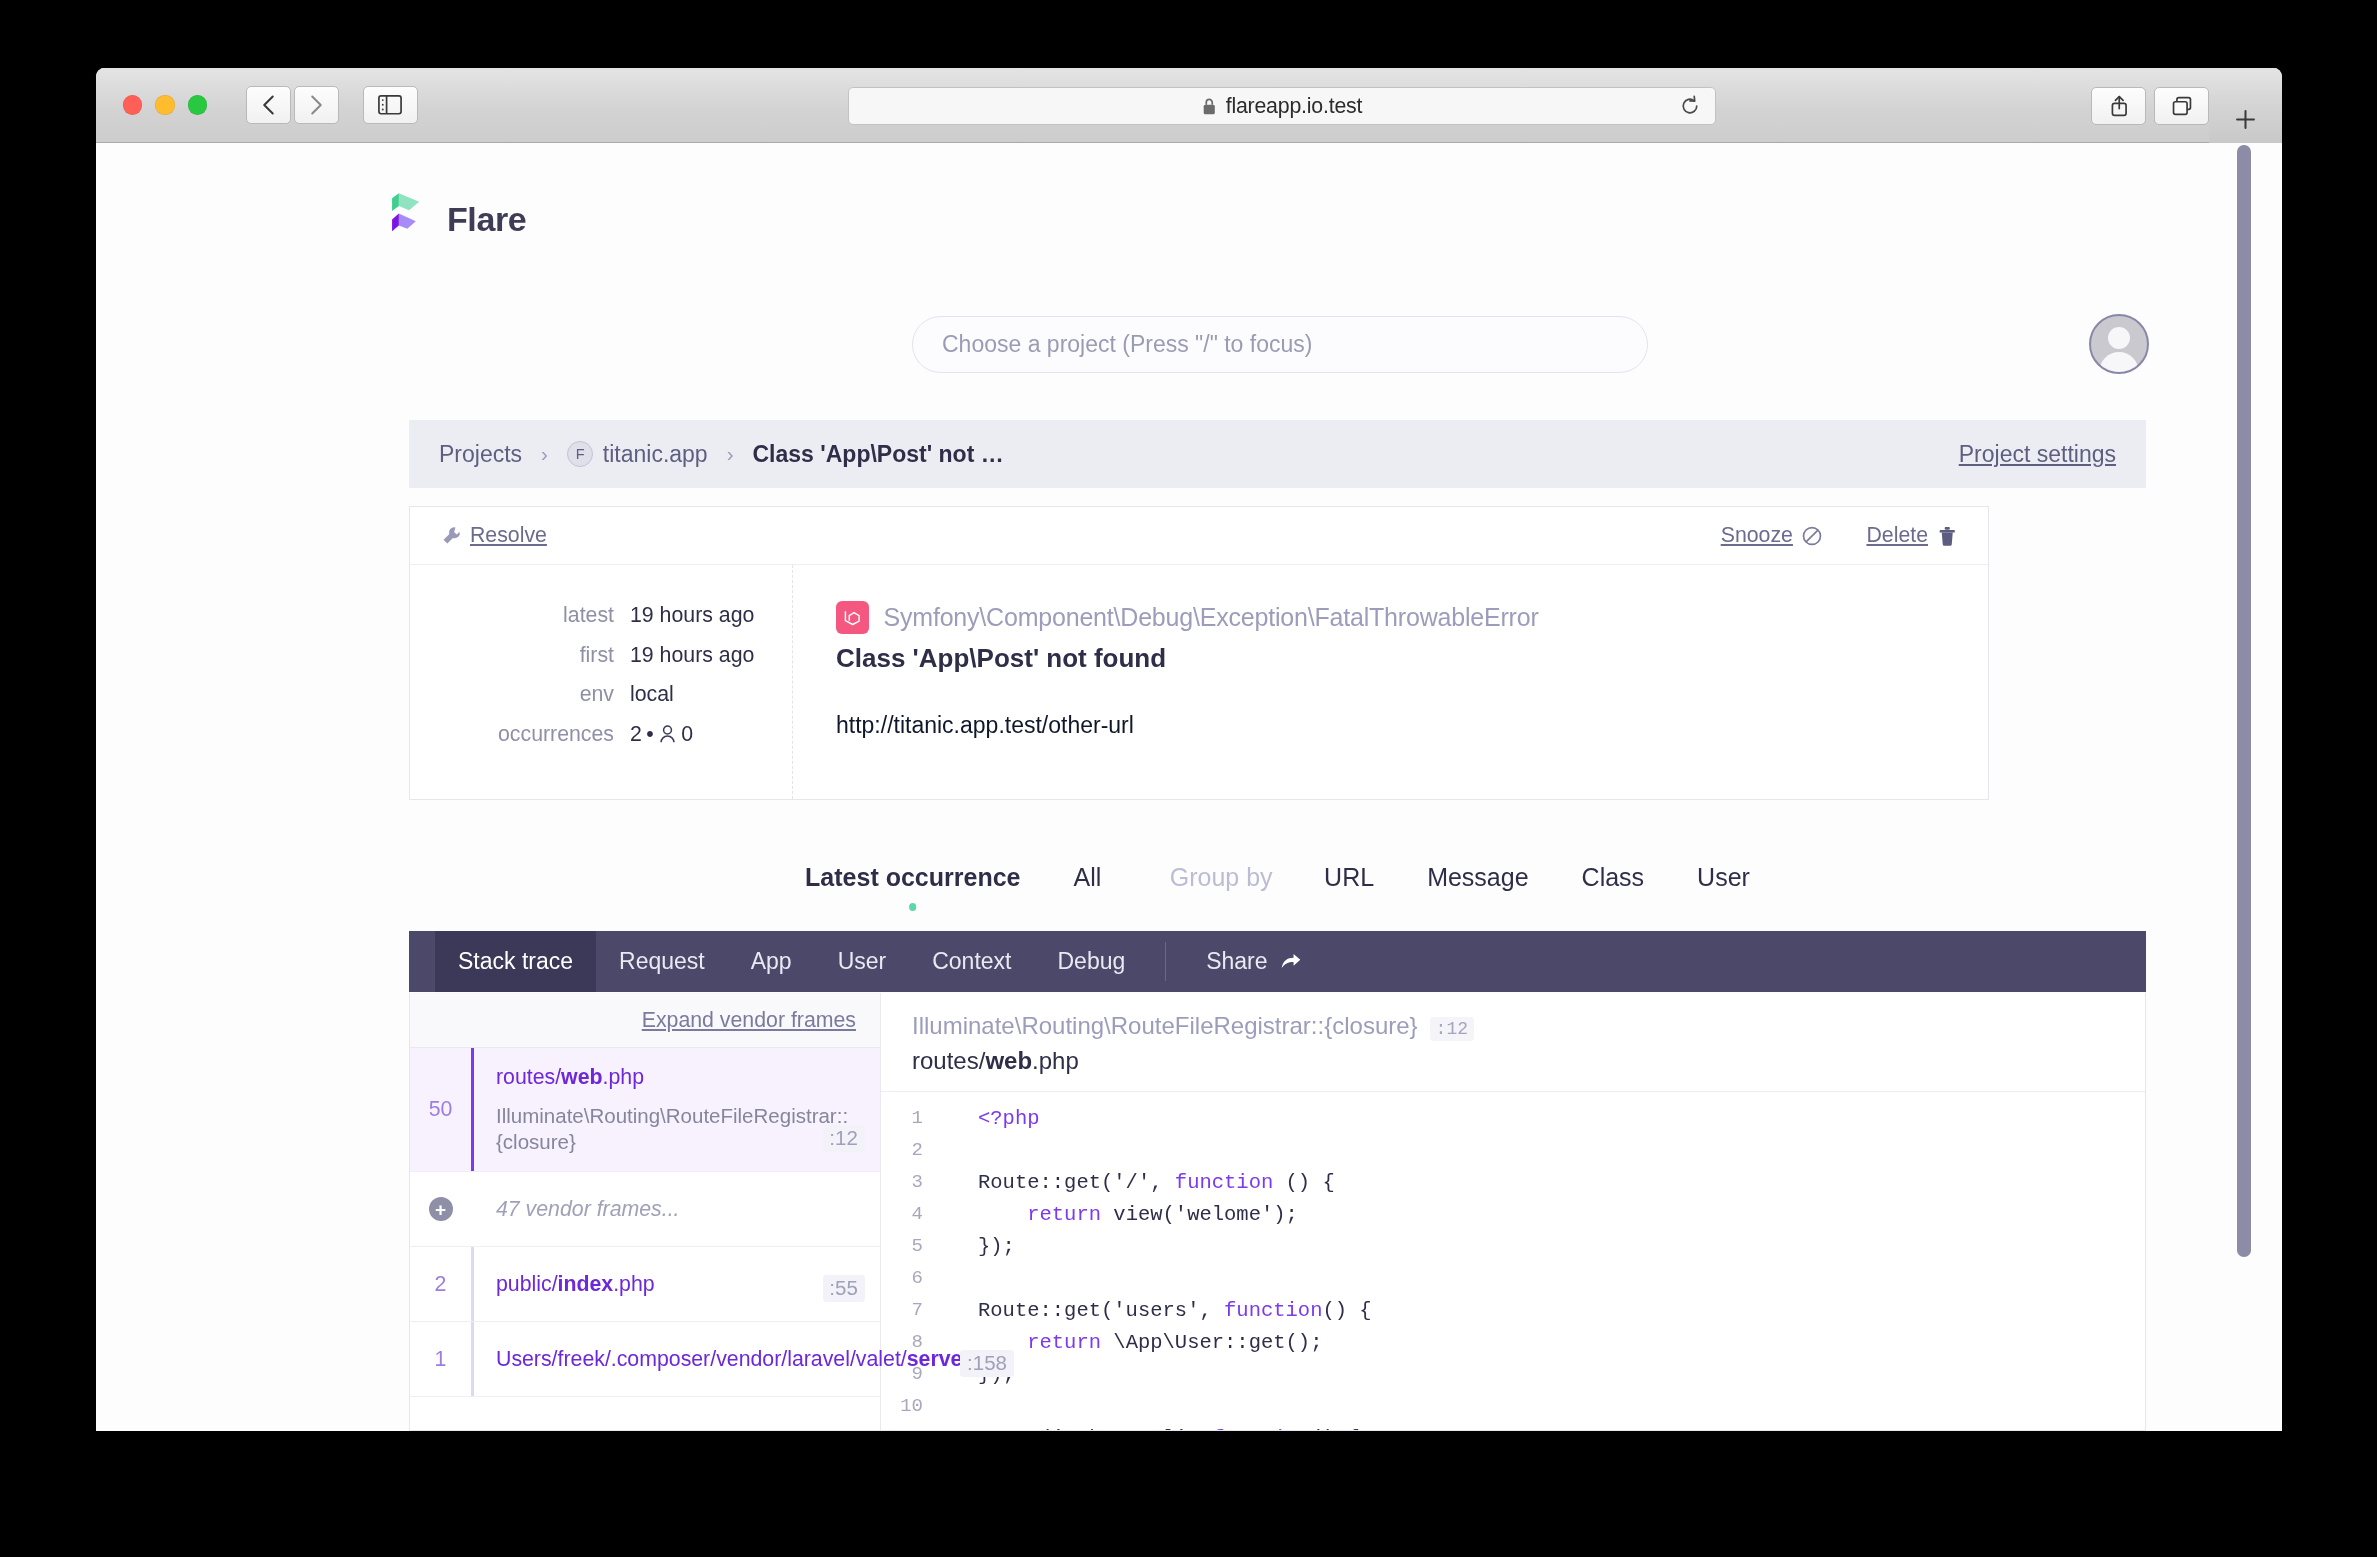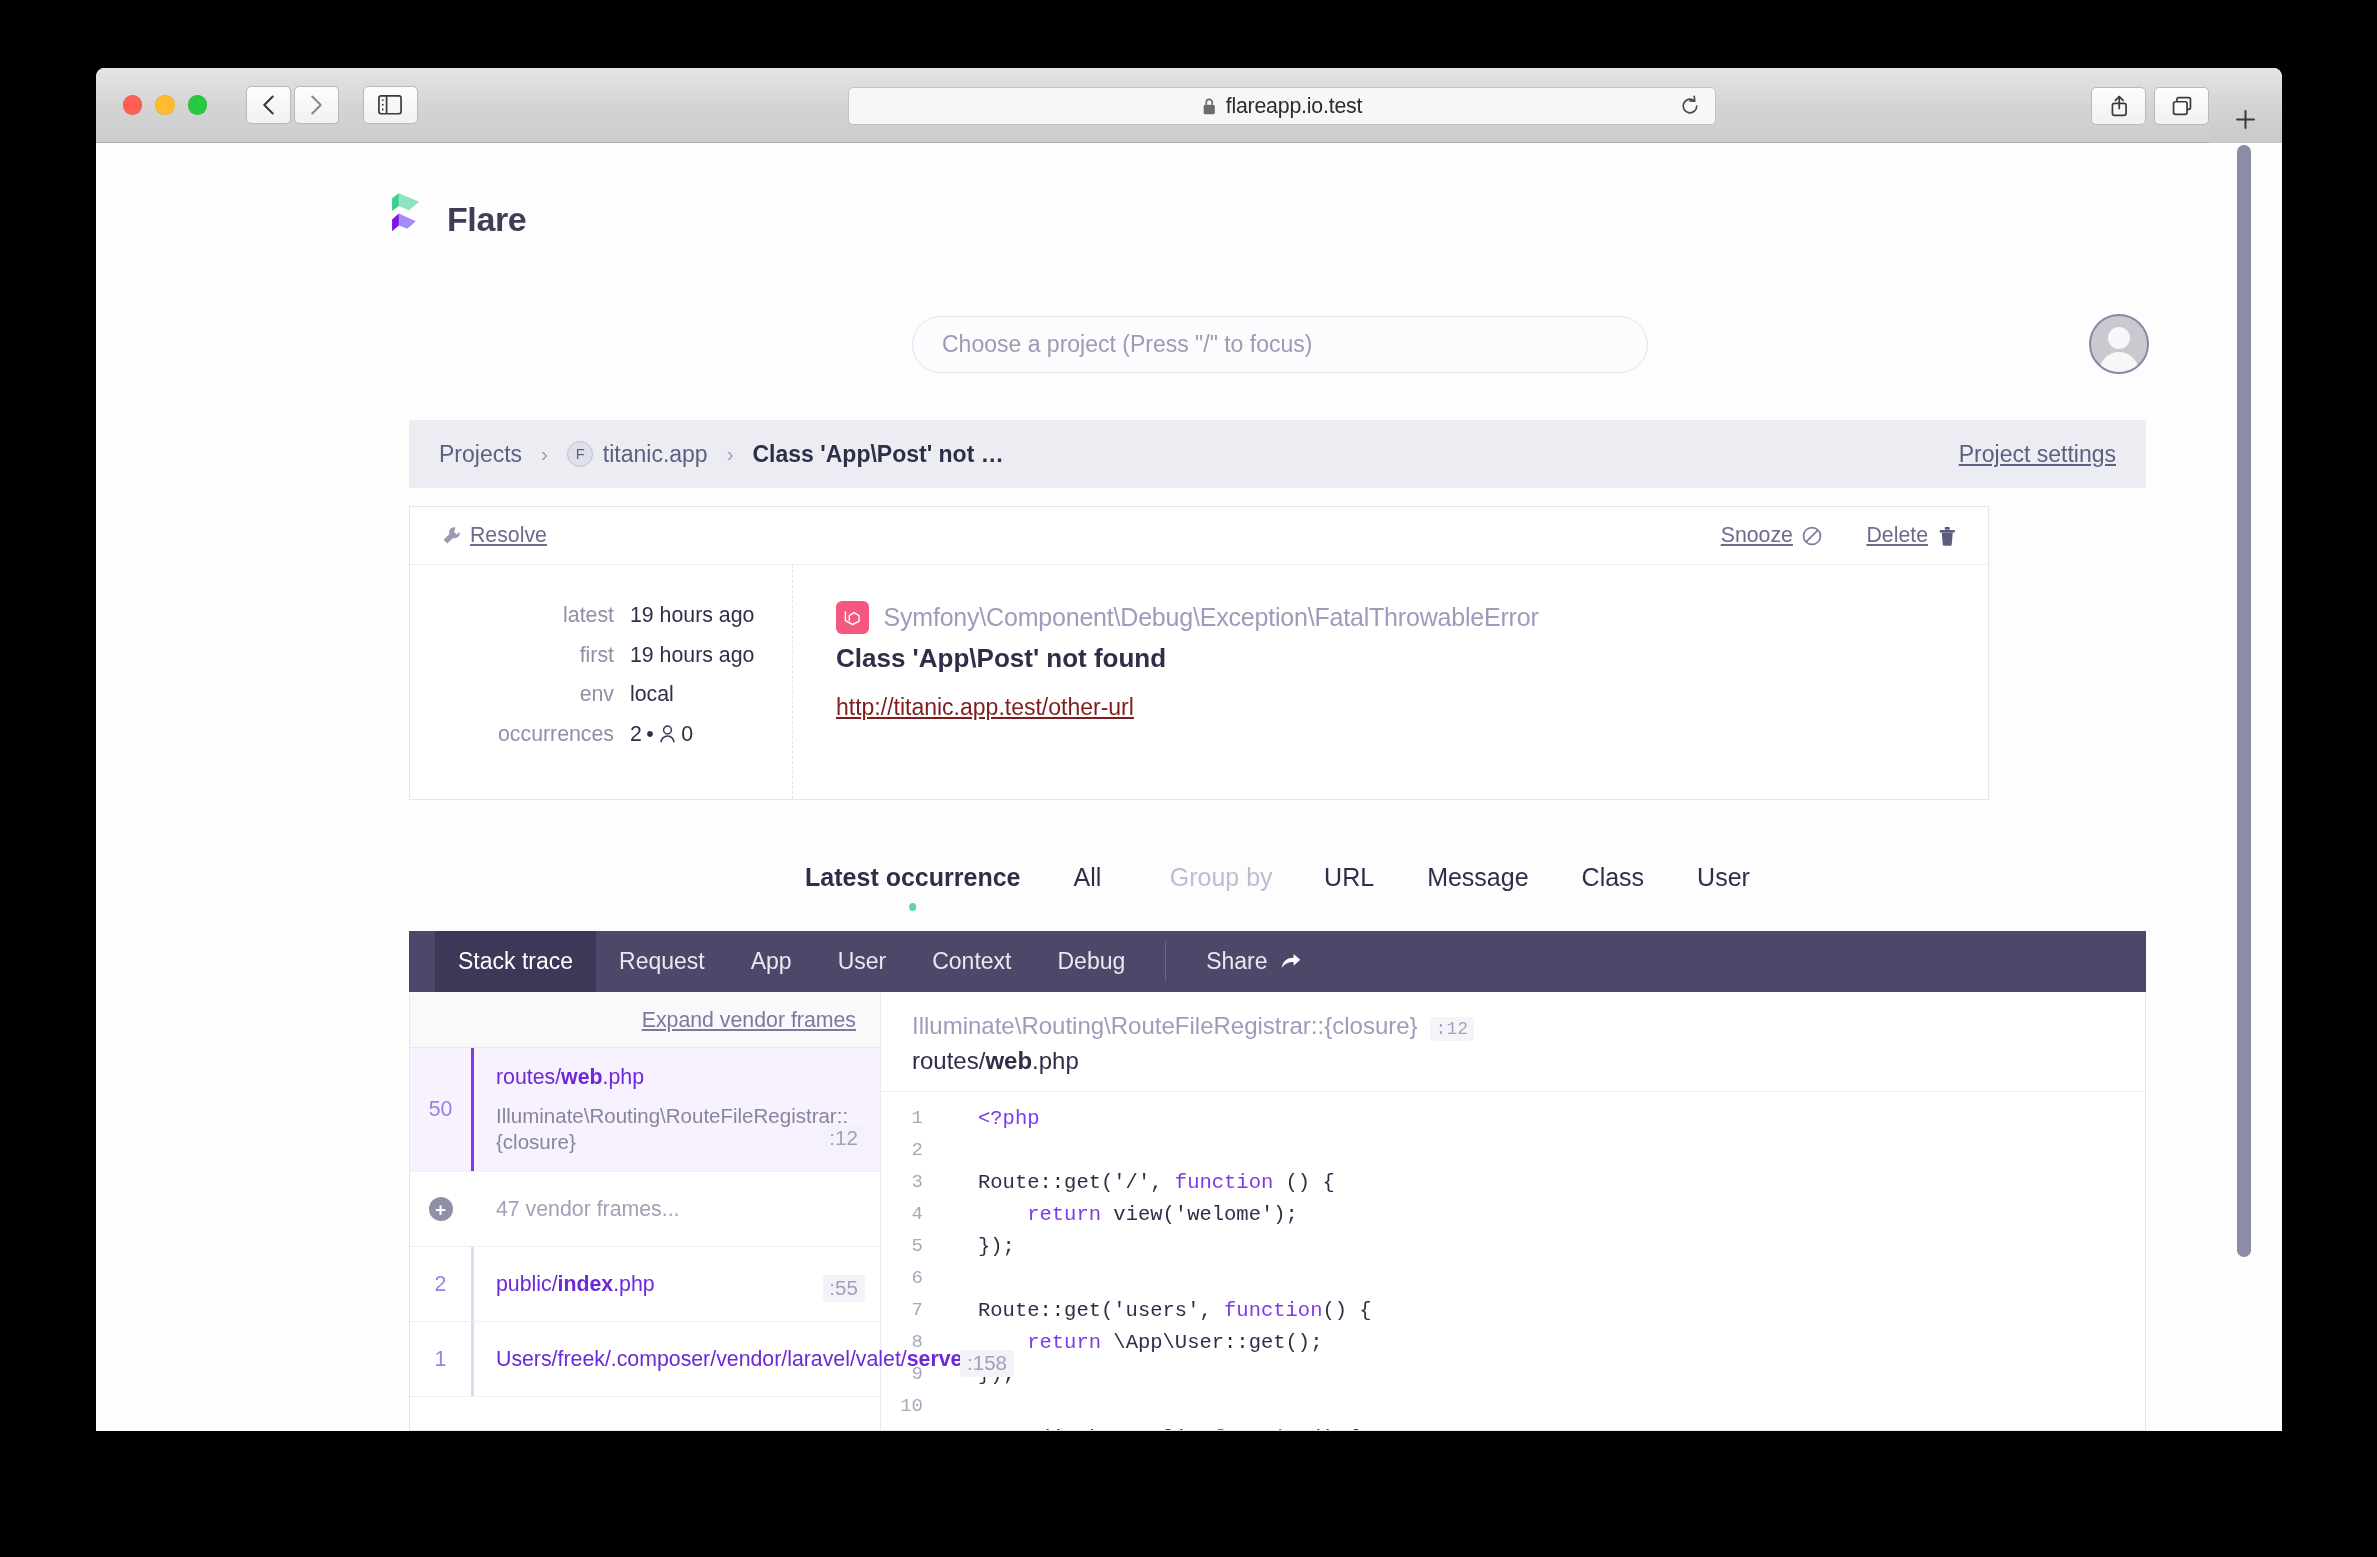--- a/index.html
+++ b/index.html
@@ -307,24 +307,23 @@
     letter-spacing: -0.2px;
   }
   .exc-message {
     font-size: 26px;
     font-weight: bold;
     color: #2f2e49;
     margin-top: 9.4px;
   }
   .exc-url {
     display: inline-block;
-    margin-top: 20px;
+    margin-top: 38px;
     font-size: 23px;
-    color: #7f1d1d;
-    text-decoration: underline;
+    color: #0f172a;
   }
 
   
   .filter-row {
     position: absolute;
     left: 313px;
     top: 683px;
     width: 1737px;
     height: 102px;
     display: flex;
@@ -468,20 +467,21 @@
     color: #a0a0bb;
     background: #f2f2f8;
     border-radius: 3.4px;
     padding: 1.7px 6.8px;
   }
   .frame.vendor {
     align-items: center;
   }
   .frame.vendor .frame-main {
     border-left-color: transparent;
+    font-style: italic;
   }
   .vendor-text { font-size: 21.3px; color: #a0a0b8; }
   .plus-icon {
     width: 24px; height: 24px;
     border-radius: 50%;
     background: #8f8fa8;
     display: flex; align-items: center; justify-content: center;
     color: #fff;
     font-size: 19px;
     line-height: 1;

